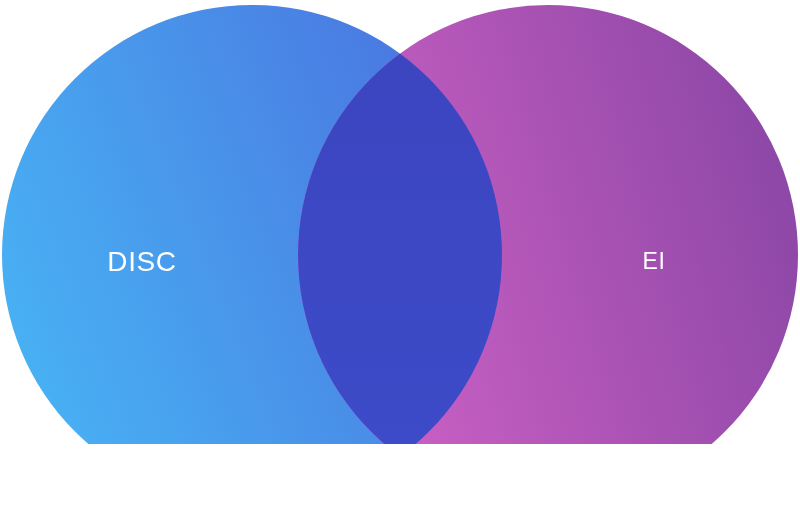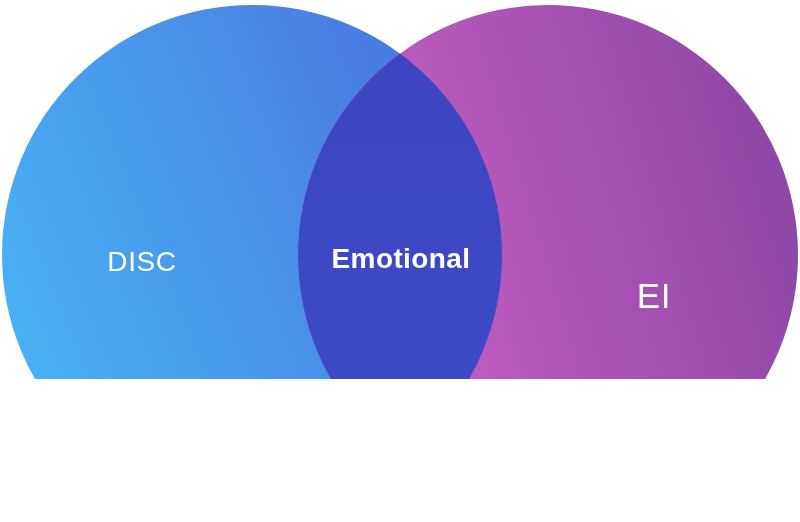--- a/index.html
+++ b/index.html
@@ -3,21 +3,21 @@
 <meta charset="utf-8">
 <style>
   html, body {
     margin: 0;
     padding: 0;
     background: #ffffff;
   }
   .stage {
     position: relative;
     width: 800px;
-    height: 379px;
+    height: 444px;
     overflow: hidden;
     background: #ffffff;
     font-family: "Liberation Sans", sans-serif;
   }
   .stage svg {
     position: absolute;
     left: 0;
     top: 0;
     display: block;
   }
@@ -40,25 +40,24 @@
     left: 401px;
     top: 258px;
     font-size: 28px;
     line-height: 41px;
     font-weight: 700;
     letter-spacing: 0.4px;
   }
   .label-right {
     left: 654px;
     top: 261px;
-    font-size: 35px;
+    font-size: 23px;
     line-height: 41px;
     font-weight: 300;
     letter-spacing: 0.6px;
-    margin-top: 34px;
   }
 </style>
 </head>
 <body>
 
 <div class="stage">
 
   <svg width="800" height="522" viewBox="0 0 800 522">
     <defs>
       <linearGradient id="gradLeft" x1="0%" y1="70%" x2="100%" y2="30%">
@@ -81,20 +80,19 @@
     <circle cx="252" cy="255" r="250" fill="url(#gradLeft)"></circle>
     <circle cx="548" cy="255" r="250" fill="url(#gradRight)"></circle>
     <circle cx="548" cy="255" r="250" fill="url(#gradLens)" clip-path="url(#clipLeftCircle)"></circle>
   </svg>
 
   <div class="label label-left">
     <div>DISC</div>
   </div>
 
   <div class="label label-center">
-    <div>Emotional</div>
   </div>
 
   <div class="label label-right">
     <div>EI</div>
   </div>
 
 </div>
 
 </body></html>

